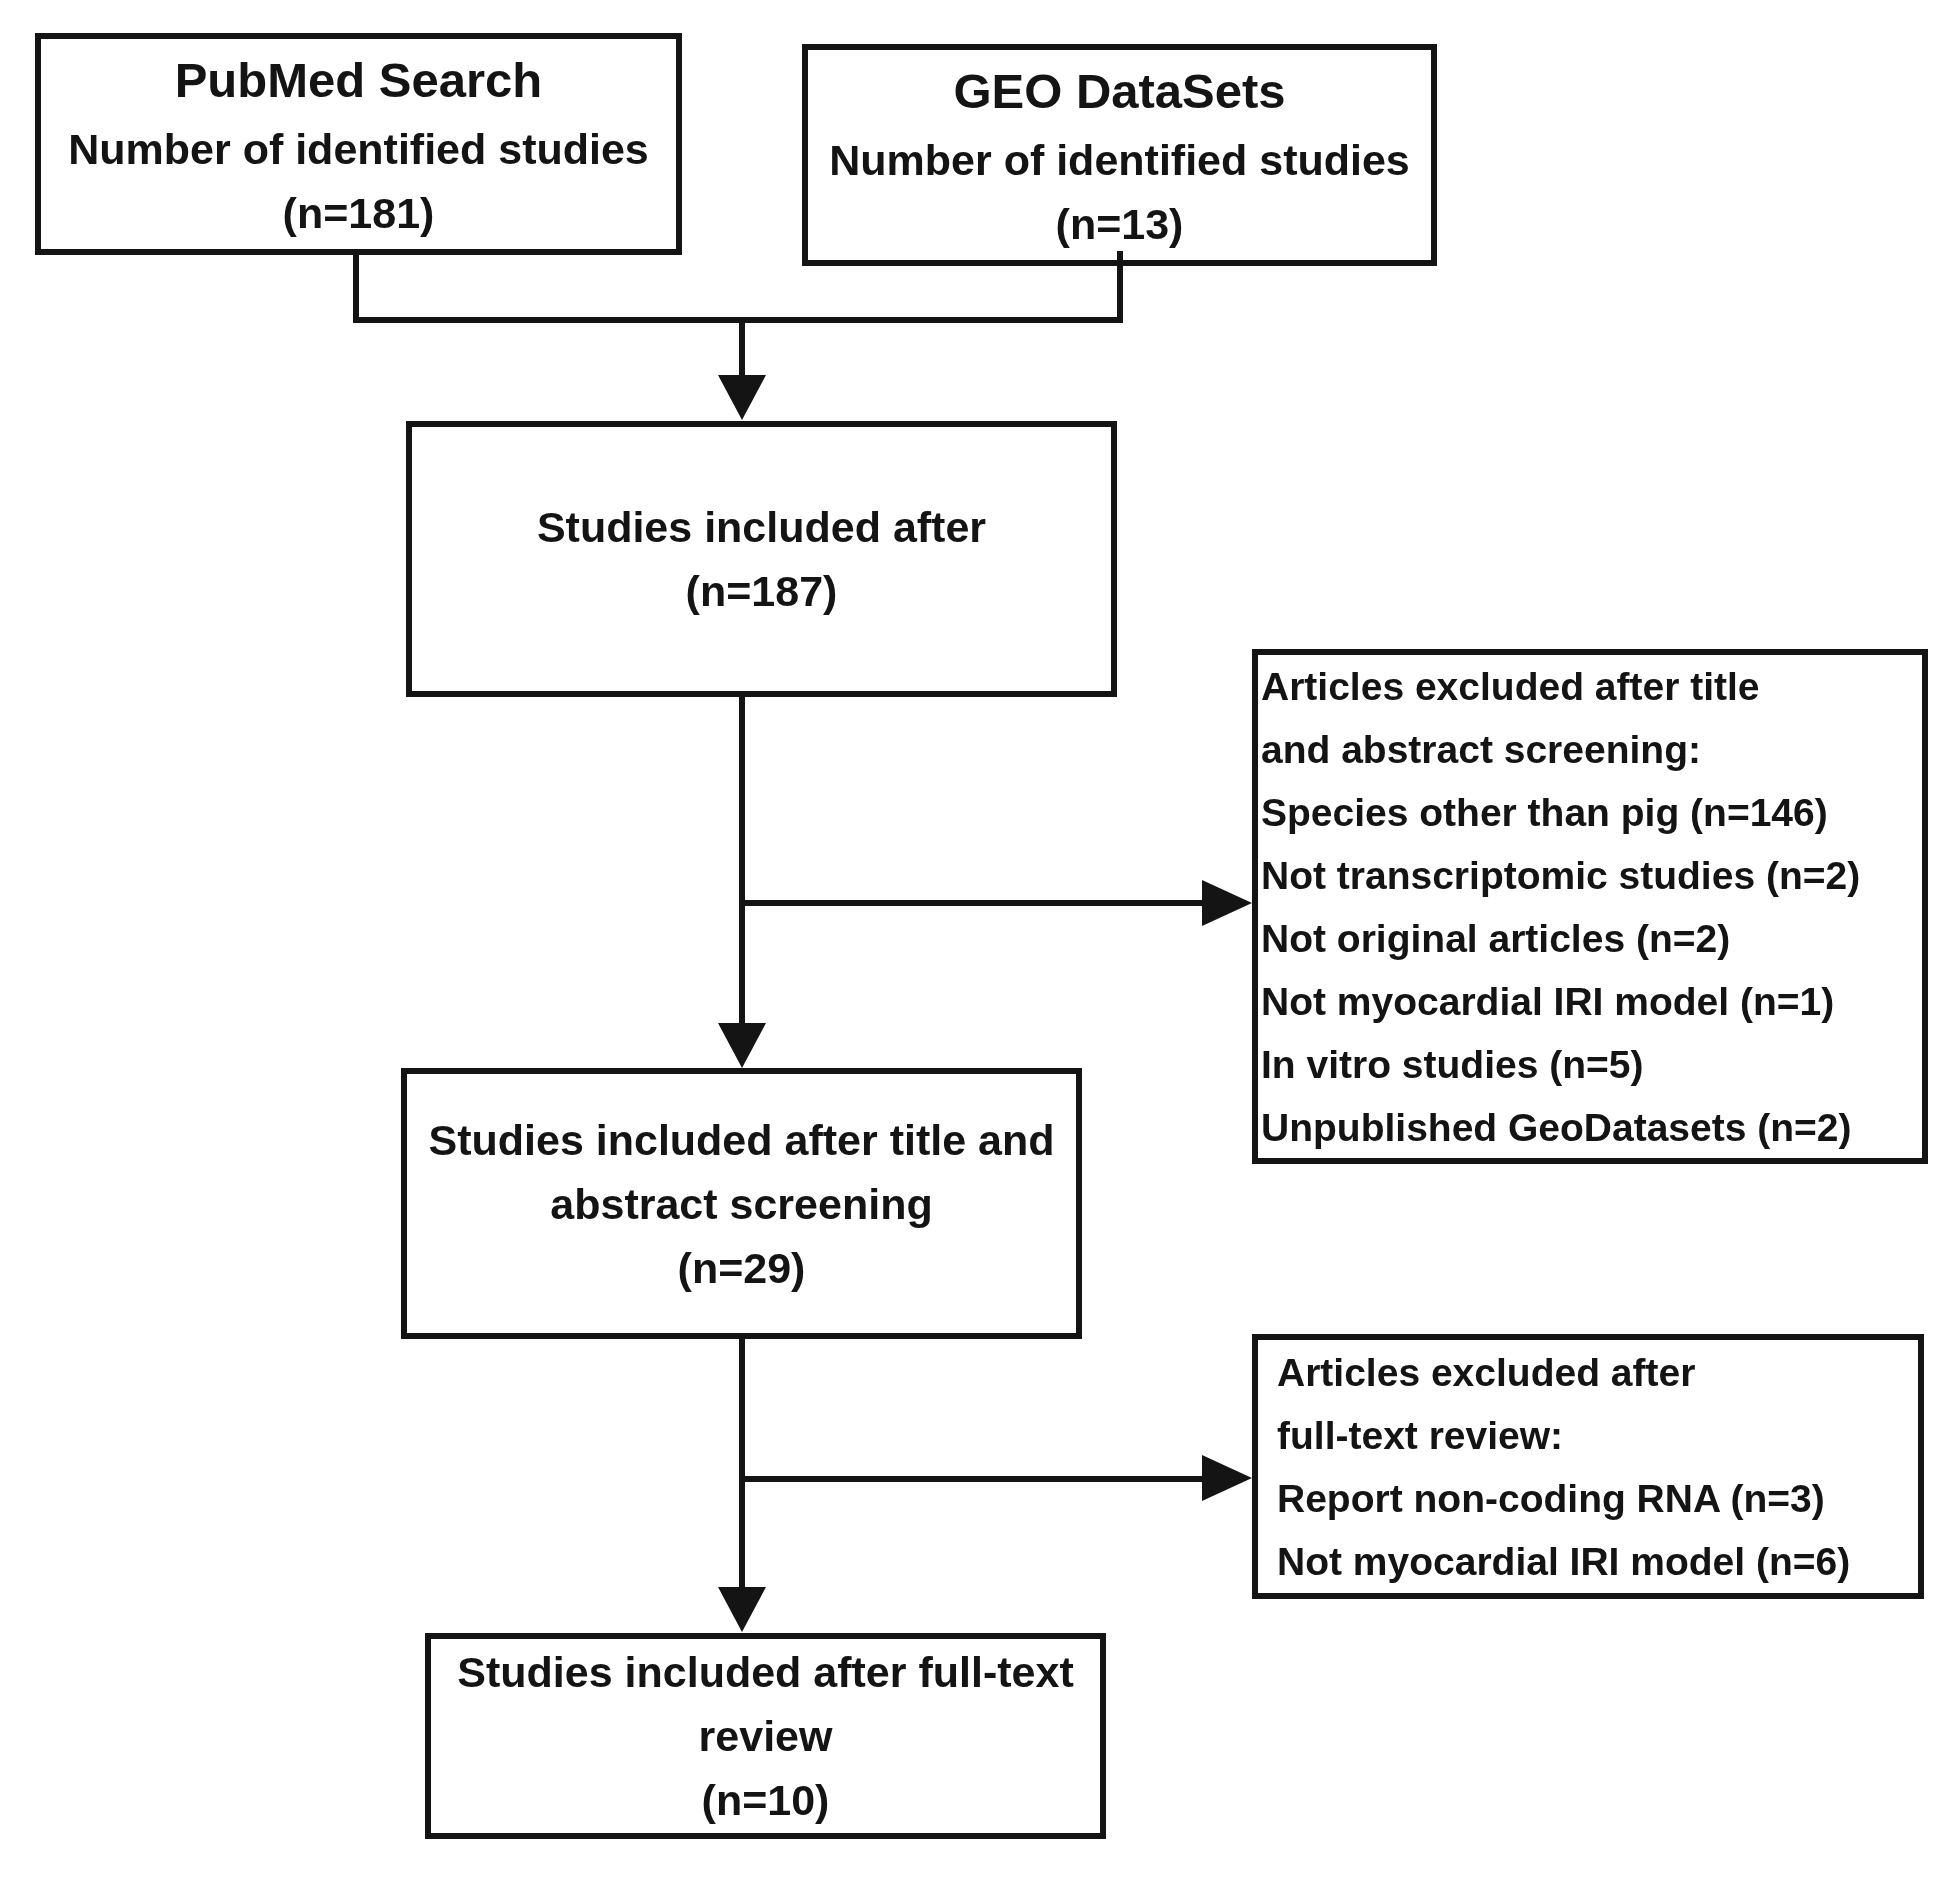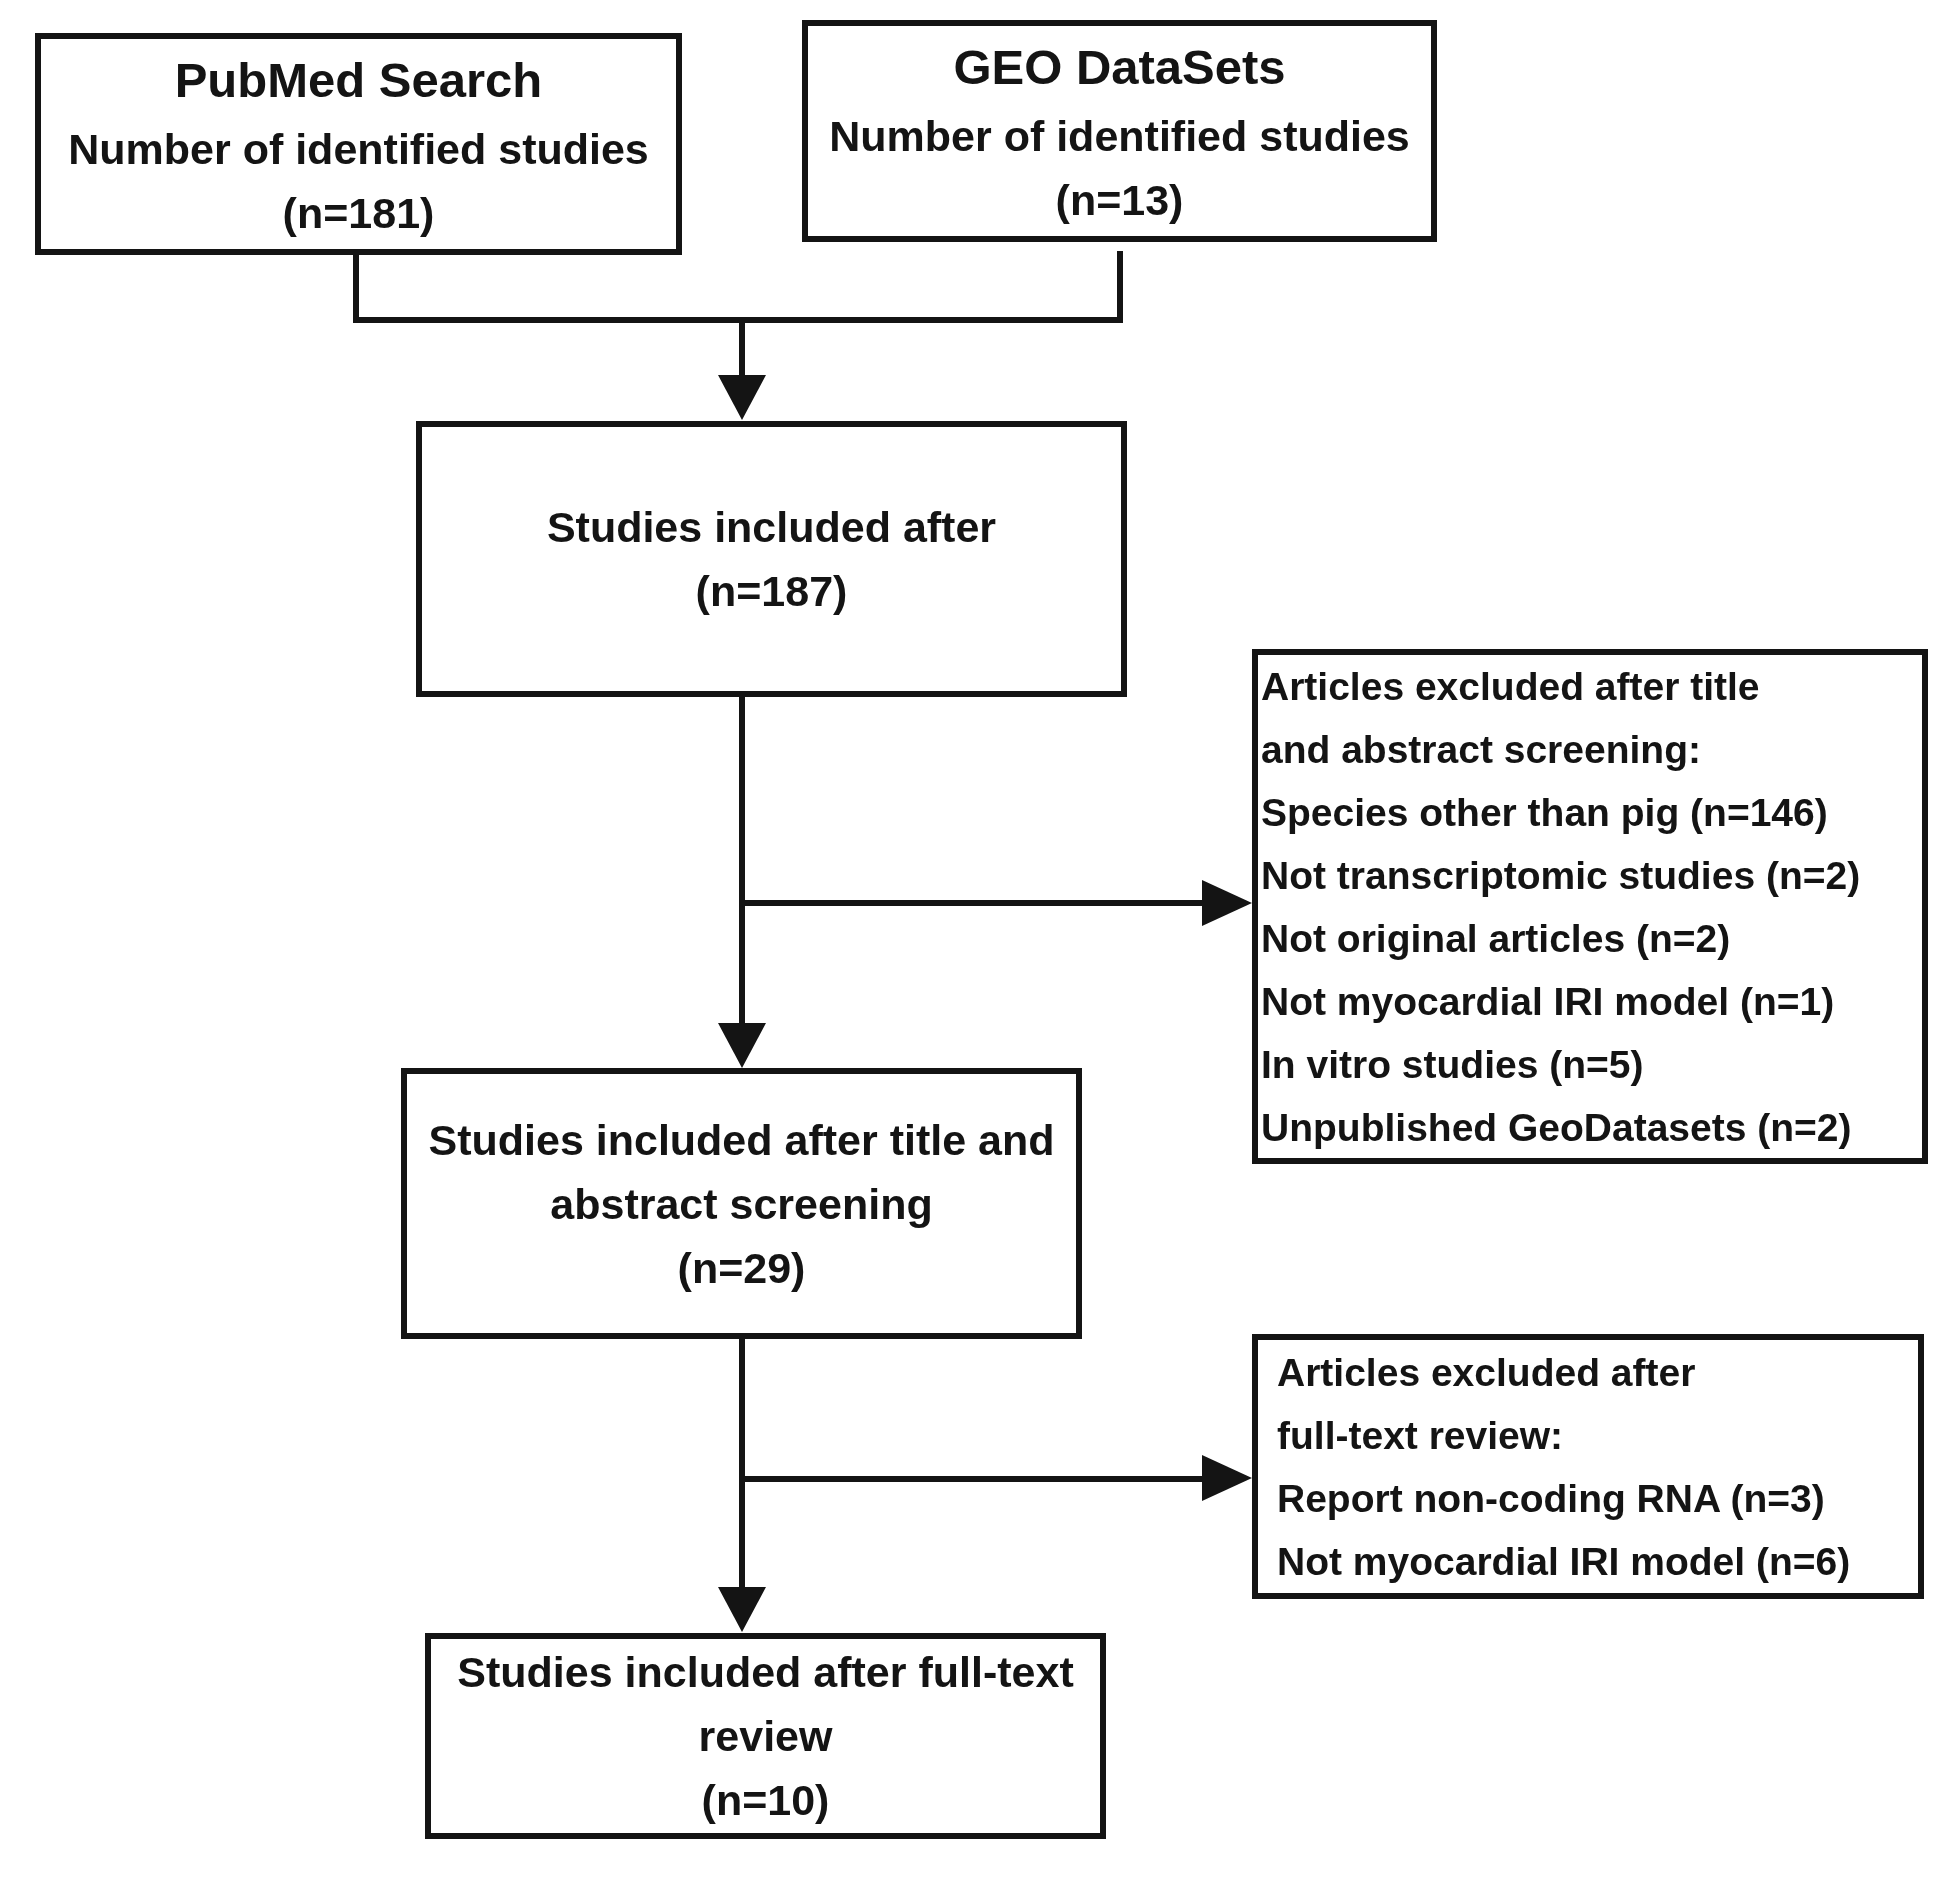--- a/index.html
+++ b/index.html
@@ -70,33 +70,33 @@
 <body>
 
 <div id="canvas">
 
   <div class="box center" style="left:35px; top:33px; width:647px; height:222px;">
     <span class="ln title">PubMed Search</span>
     <span class="ln">Number of identified studies</span>
     <span class="ln">(n=181)</span>
   </div>
 
-  <div class="box center" style="left:802px; top:20px; width:635px; height:222px;">
+  <div class="box center" style="left:802px; top:44px; width:635px; height:222px;">
     <span class="ln title">GEO DataSets</span>
     <span class="ln">Number of identified studies</span>
     <span class="ln">(n=13)</span>
   </div>
 
   <div class="line-v" style="left:353px; top:252px; width:5.7px; height:70px;"></div>
   <div class="line-v" style="left:1117px; top:251px; width:5.7px; height:71px;"></div>
   <div class="line-h" style="left:353px; top:317px; width:770px; height:5.7px;"></div>
   <div class="line-v" style="left:739px; top:317px; width:5.7px; height:66px;"></div>
   <div class="arrowhead-down" style="left:718px; top:375px;"></div>
 
-  <div class="box center" style="left:416px; top:421px; width:711px; height:276px;">
+  <div class="box center" style="left:406px; top:421px; width:711px; height:276px;">
     <span class="ln">Studies included after</span>
     <span class="ln">(n=187)</span>
   </div>
 
   <div class="line-v" style="left:739px; top:697px; width:5.7px; height:328px;"></div>
   <div class="arrowhead-down" style="left:718px; top:1023px;"></div>
 
   <div class="line-h" style="left:739px; top:900px; width:467px; height:5.7px;"></div>
   <div class="arrowhead-right" style="left:1202px; top:880px;"></div>
 

